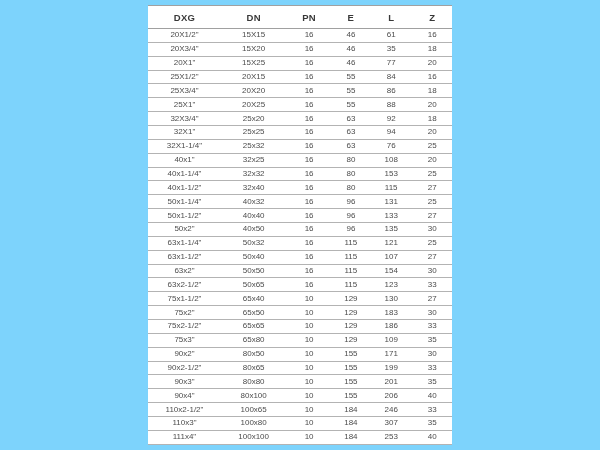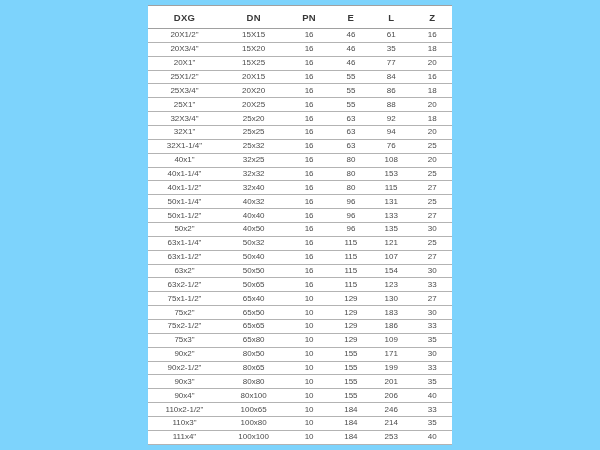--- a/index.html
+++ b/index.html
@@ -305,21 +305,21 @@
           <td>10</td>
           <td>184</td>
           <td>246</td>
           <td>33</td>
         </tr>
         <tr>
           <td>110x3"</td>
           <td>100x80</td>
           <td>10</td>
           <td>184</td>
-          <td>214</td>
+          <td>307</td>
           <td>35</td>
         </tr>
         <tr>
           <td>111x4"</td>
           <td>100x100</td>
           <td>10</td>
           <td>184</td>
           <td>253</td>
           <td>40</td>
         </tr>

